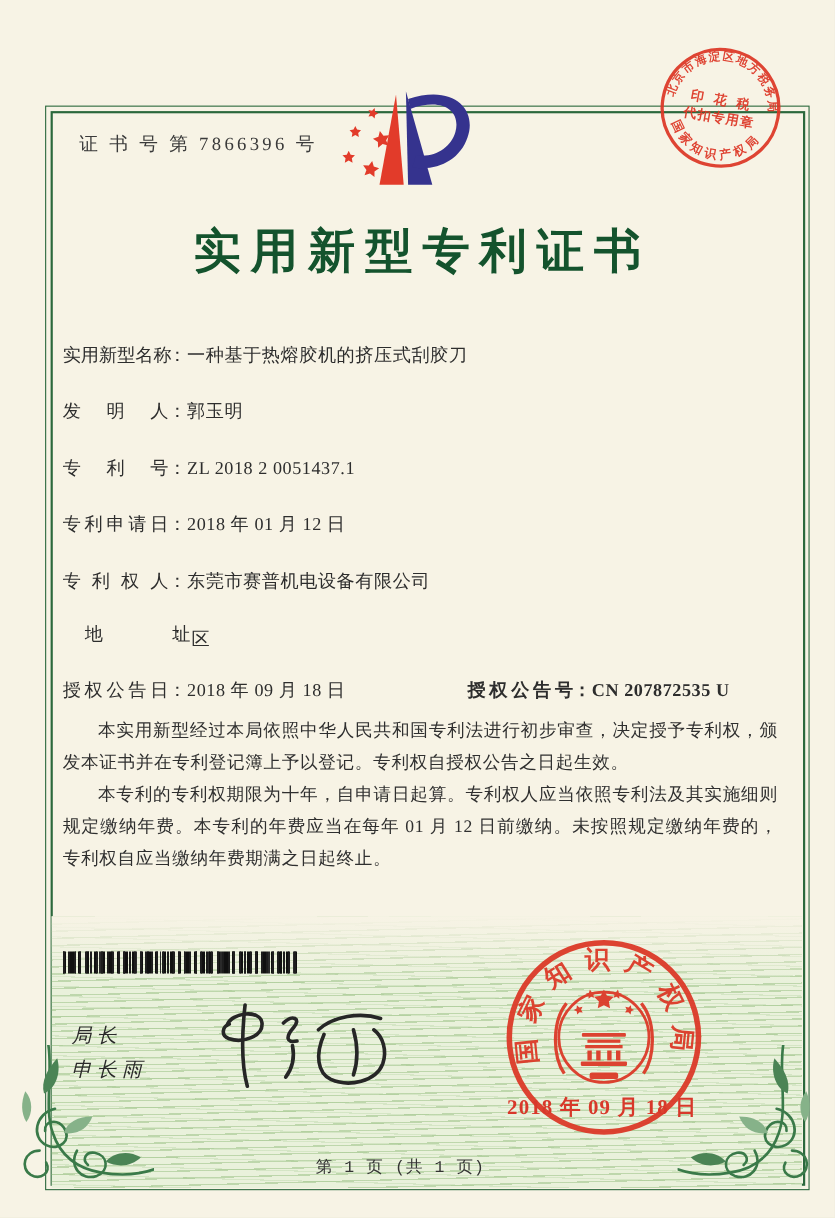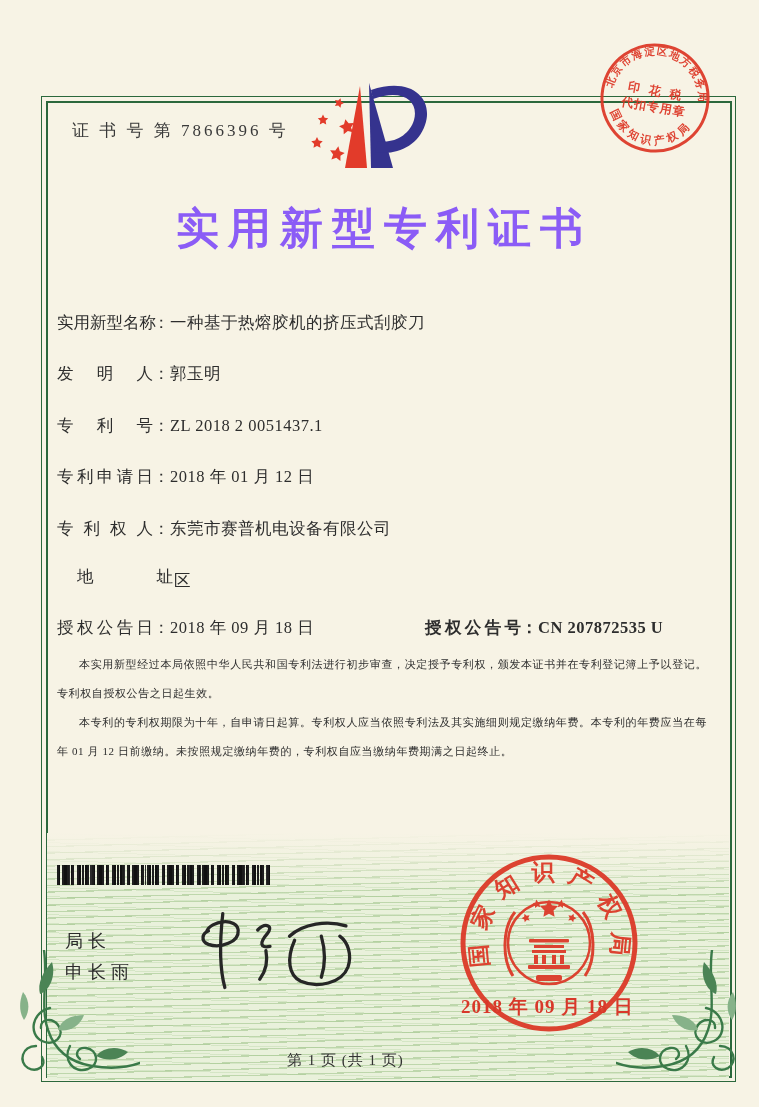--- a/index.html
+++ b/index.html
@@ -14,45 +14,45 @@
     background-image:
       repeating-linear-gradient(178.5deg, rgba(146,188,124,.5) 0 1.2px, rgba(233,241,219,0) 1.2px 6.5px),
       repeating-linear-gradient(181.5deg, rgba(160,200,140,.28) 0 1px, rgba(233,241,219,0) 1px 9px);}
   .guilloche:after{content:"";position:absolute;left:0;top:0;right:0;height:60px;
     background:linear-gradient(to bottom,#f7f3e5 0,rgba(247,243,229,0) 100%);}
   .cert-no{position:absolute;left:72px;top:86px;font-size:17px;letter-spacing:3px;color:#3a3a3a;margin-top:33px;}
   .logo{position:absolute;left:308px;top:80px;}
   .stamp{position:absolute;left:595px;top:38px;transform:rotate(10deg);opacity:.93;}
   .stamp text{fill:#dd3726;font-weight:bold;font-family:"Liberation Serif",serif;}
   .title{position:absolute;left:0;top:200px;width:759px;text-align:center;font-size:43px;font-weight:700;
-    letter-spacing:9px;text-indent:9px;color:#8b5cf6;}
+    letter-spacing:9px;text-indent:9px;color:#14532d;}
   .fields{position:absolute;left:57px;top:0;width:660px;font-size:16.5px;}
   .row{position:absolute;left:0;white-space:nowrap;}
   .lab{display:inline-block;width:96px;text-align:justify;text-align-last:justify;vertical-align:top;}
   .colon{display:inline-block;width:17px;}
   .val{letter-spacing:.5px;}
   .row-addr{position:absolute;left:0;width:660px;white-space:normal;}
   .row-addr .lab{position:absolute;left:0;top:0;margin-left:20px;}
   .row-addr .colon{position:absolute;left:96px;top:0;}
   .addr-val{display:block;padding-left:36px;text-indent:81px;width:600px;line-height:30px;letter-spacing:.5px;}
   .addr-l2{display:block;}
   .grant-right{position:absolute;left:368px;top:0;white-space:nowrap;font-weight:bold;}
-  .paras{position:absolute;left:57px;top:650px;width:650px;font-size:11px;line-height:29px;letter-spacing:.6px;color:#2f2f2f;text-align:justify;}
+  .paras{position:absolute;left:57px;top:650px;width:650px;font-size:16px;line-height:29px;letter-spacing:.6px;color:#2f2f2f;text-align:justify;}
   .paras p{margin:0;text-indent:2em;}
   .barcode{position:absolute;left:57px;top:865px;width:213px;height:20px;
     background-image:
       repeating-linear-gradient(90deg,#1d1d1d 0 2px,rgba(0,0,0,0) 2px 5px),
       repeating-linear-gradient(90deg,#101010 0 3px,rgba(0,0,0,0) 3px 7px),
       repeating-linear-gradient(90deg,#2a2a2a 0 1.5px,rgba(0,0,0,0) 1.5px 11px);}
-  .commissioner{position:absolute;left:65px;top:926px;font-size:18px;letter-spacing:5px;color:#2a2a2a;line-height:31px;}
+  .commissioner{position:absolute;left:65px;top:926px;font-size:18px;letter-spacing:5px;color:#2a2a2a;line-height:31px;font-style:italic;}
   .signature{position:absolute;left:192px;top:905px;}
   .seal{position:absolute;left:458px;top:852px;opacity:.95;}
   .seal text{fill:#dc3a28;font-weight:bold;font-family:"Liberation Serif",serif;}
   .seal-date{position:absolute;left:461px;top:994px;font-size:19px;color:#d8382a;font-weight:bold;letter-spacing:1px;white-space:nowrap;}
-  .footer{position:absolute;left:287px;top:1051px;font-size:15px;letter-spacing:1px;color:#333;}
+  .footer{position:absolute;left:287px;top:1051px;font-size:15px;letter-spacing:1px;color:#333;font-family:Liberation Mono, monospace;}
   .orn{position:absolute;}
   .orn-left{left:10px;top:950px;}
   .orn-right{left:616px;top:950px;transform:scaleX(-1);}
 </style>
 </head>
 <body>
 
 <div class="page">
 
   <svg width="0" height="0" style="position:absolute" aria-hidden="true">

